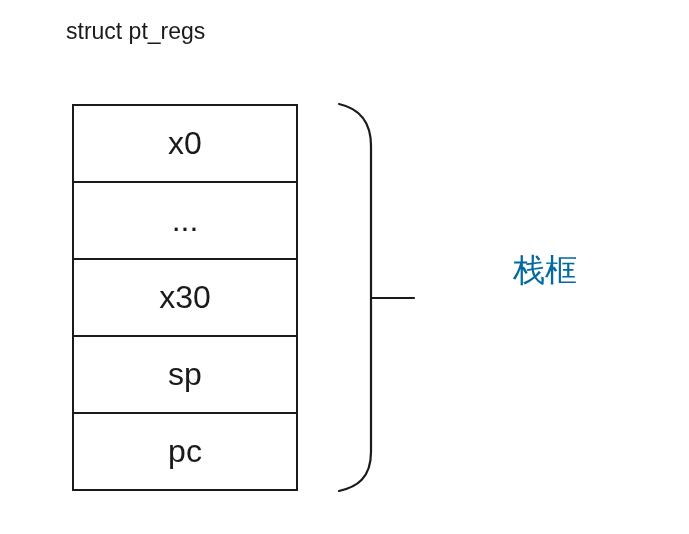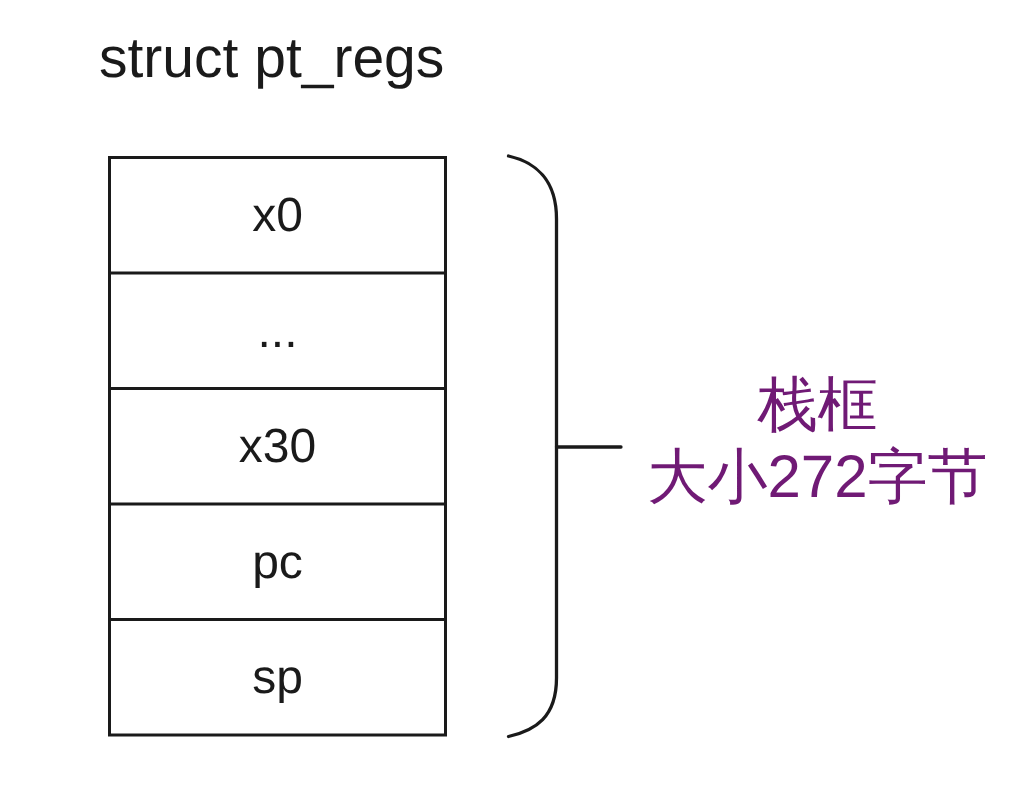--- a/index.html
+++ b/index.html
@@ -13,21 +13,21 @@
     height: 534px;
     background: #ffffff;
     overflow: hidden;
     font-family: "Liberation Sans", sans-serif;
     color: #1a1a1a;
   }
   .diagram-title {
     position: absolute;
     left: 66px;
     top: 18px;
-    font-size: 38px;
+    font-size: 23px;
     line-height: 1.15;
     color: #1a1a1a;
     white-space: nowrap;
   }
   .regs-table {
     position: absolute;
     left: 72px;
     top: 104px;
     width: 226px;
     height: 387px;
@@ -56,23 +56,23 @@
     width: 689px;
     height: 534px;
     pointer-events: none;
   }
   .stack-frame-label {
     position: absolute;
     left: 420px;
     top: 246px;
     width: 250px;
     text-align: center;
-    font-size: 40px;
+    font-size: 32px;
     line-height: 48px;
-    color: #701a75;
+    color: #0369a1;
     white-space: nowrap;
   }
 </style>
 </head>
 <body>
 
 <div class="canvas">
 
   <div class="diagram-title">struct pt_regs</div>
 
@@ -80,30 +80,29 @@
     <div class="regs-row">
       <span>x0</span>
     </div>
     <div class="regs-row">
       <span>...</span>
     </div>
     <div class="regs-row">
       <span>x30</span>
     </div>
     <div class="regs-row">
-      <span>pc</span>
+      <span>sp</span>
     </div>
     <div class="regs-row">
-      <span>sp</span>
+      <span>pc</span>
     </div>
   </div>
 
   <svg class="brace-svg" viewBox="0 0 689 534" xmlns="http://www.w3.org/2000/svg" aria-hidden="true">
     <path d="M 339 104 C 357 108 371 120 371 146 L 371 452 C 371 478 357 487 339 491" fill="none" stroke="#1a1a1a" stroke-width="2.2" stroke-linecap="round"></path>
     <path d="M 371 298 H 414" fill="none" stroke="#1a1a1a" stroke-width="2.2" stroke-linecap="round"></path>
   </svg>
 
   <div class="stack-frame-label">
     <div>栈框</div>
-    <div>大小272字节</div>
   </div>
 
 </div>
 
 </body></html>

